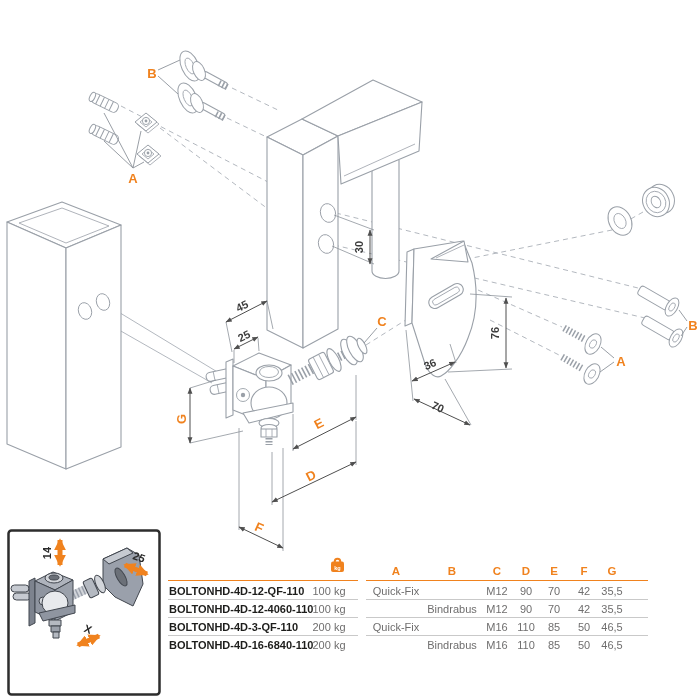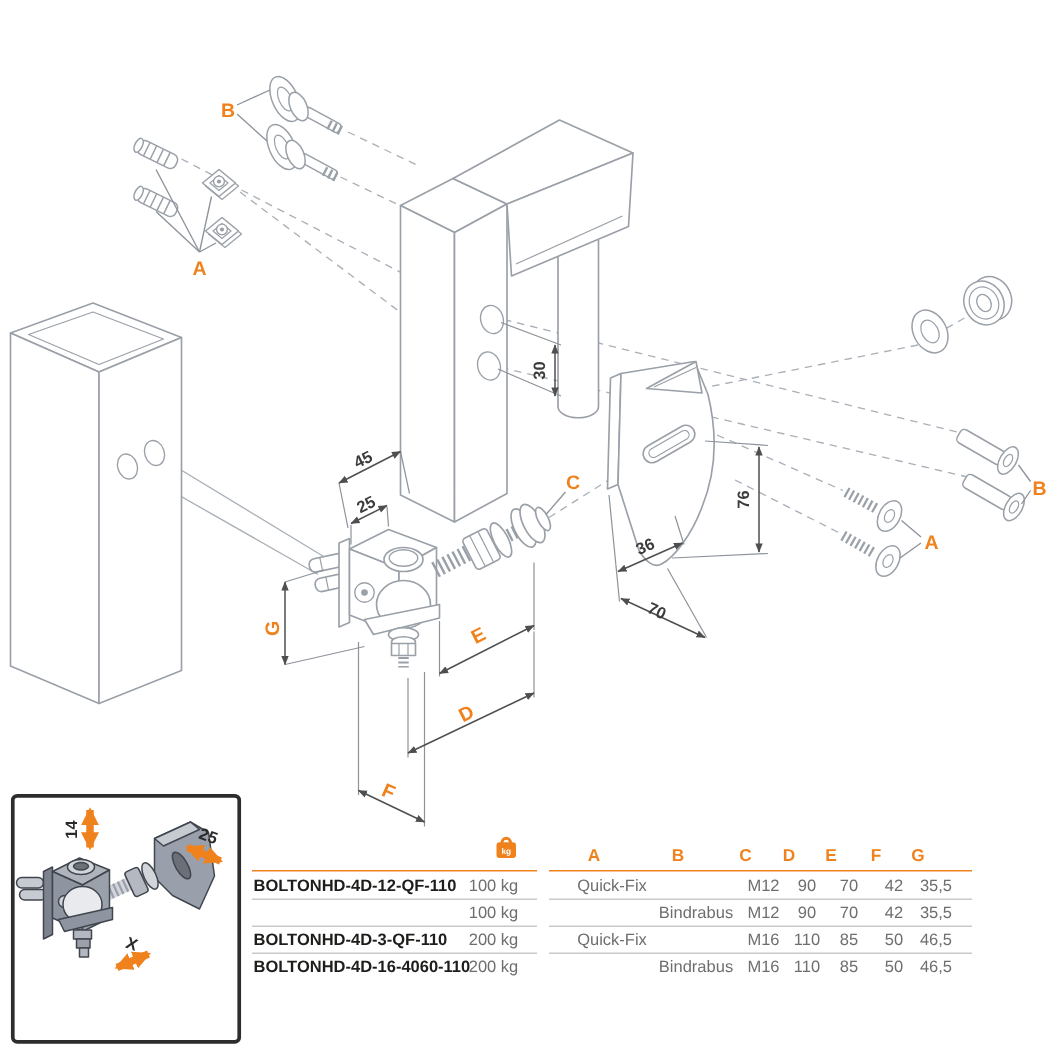--- a/index.html
+++ b/index.html
@@ -8,21 +8,21 @@
   svg text{font-family:"Liberation Sans",sans-serif;}
   .dimnum{font-size:11px;font-weight:700;fill:#3c3c3c;}
   .callout{font-size:13px;font-weight:700;fill:#F0821E;}
   .insetlab{font-size:11px;font-weight:700;fill:#2b2b2b;}
   #main-diagram{position:absolute;left:0;top:0;}
   #inset{position:absolute;left:7px;top:529px;}
   .table-layer{position:absolute;left:0;top:0;width:700px;height:700px;}
   .cell{position:absolute;font-size:11px;line-height:16px;height:16px;color:#6f6e6e;}
   .cell.prod{font-weight:700;color:#1d1d1b;text-align:left;}
   .cell.right{text-align:center;}
-  .cell.center{text-align:center;margin-left:12px;}
+  .cell.center{text-align:center;}
   .th{position:absolute;font-size:11.5px;font-weight:700;color:#F0821E;text-align:center;height:14px;line-height:14px;}
   .hline{position:absolute;height:0;border-top:1.6px solid #F0821E;}
   .sep{position:absolute;height:0;border-top:1px solid #c9c9c9;}
   #weight-icon{position:absolute;left:330px;top:555px;}
 </style>
 </head>
 <body>
 
 <svg id="main-diagram" width="700" height="556" viewBox="0 0 700 556">
   <defs>
@@ -350,20 +350,21 @@
   <span class="cell center" style="left:366px;top:583px;width:60px">Quick-Fix</span>
   <span class="cell center" style="left:420px;top:583px;width:64px"></span>
   <span class="cell center" style="left:477px;top:583px;width:40px">M12</span>
   <span class="cell center" style="left:507px;top:583px;width:38px">90</span>
   <span class="cell center" style="left:536px;top:583px;width:36px">70</span>
   <span class="cell center" style="left:565px;top:583px;width:38px">42</span>
   <span class="cell center" style="left:591px;top:583px;width:42px">35,5</span>
   <div class="sep" style="left:168px;top:599px;width:190px"></div>
   <div class="sep" style="left:366px;top:599px;width:282px"></div>
 
+  <span class="cell prod" style="left:169px;top:601px;width:165px">BOLTONHD-4D-12-4060-110</span>
   <span class="cell right" style="left:300px;top:601px;width:58px">100 kg</span>
   <span class="cell center" style="left:366px;top:601px;width:60px"></span>
   <span class="cell center" style="left:420px;top:601px;width:64px">Bindrabus</span>
   <span class="cell center" style="left:477px;top:601px;width:40px">M12</span>
   <span class="cell center" style="left:507px;top:601px;width:38px">90</span>
   <span class="cell center" style="left:536px;top:601px;width:36px">70</span>
   <span class="cell center" style="left:565px;top:601px;width:38px">42</span>
   <span class="cell center" style="left:591px;top:601px;width:42px">35,5</span>
   <div class="sep" style="left:168px;top:617px;width:190px"></div>
   <div class="sep" style="left:366px;top:617px;width:282px"></div>
@@ -373,21 +374,21 @@
   <span class="cell center" style="left:366px;top:619px;width:60px">Quick-Fix</span>
   <span class="cell center" style="left:420px;top:619px;width:64px"></span>
   <span class="cell center" style="left:477px;top:619px;width:40px">M16</span>
   <span class="cell center" style="left:507px;top:619px;width:38px">110</span>
   <span class="cell center" style="left:536px;top:619px;width:36px">85</span>
   <span class="cell center" style="left:565px;top:619px;width:38px">50</span>
   <span class="cell center" style="left:591px;top:619px;width:42px">46,5</span>
   <div class="sep" style="left:168px;top:635px;width:190px"></div>
   <div class="sep" style="left:366px;top:635px;width:282px"></div>
 
-  <span class="cell prod" style="left:169px;top:637px;width:165px">BOLTONHD-4D-16-4060-110</span>
+  <span class="cell prod" style="left:169px;top:637px;width:165px">BOLTONHD-4D-16-6840-110</span>
   <span class="cell right" style="left:300px;top:637px;width:58px">200 kg</span>
   <span class="cell center" style="left:366px;top:637px;width:60px"></span>
   <span class="cell center" style="left:420px;top:637px;width:64px">Bindrabus</span>
   <span class="cell center" style="left:477px;top:637px;width:40px">M16</span>
   <span class="cell center" style="left:507px;top:637px;width:38px">110</span>
   <span class="cell center" style="left:536px;top:637px;width:36px">85</span>
   <span class="cell center" style="left:565px;top:637px;width:38px">50</span>
   <span class="cell center" style="left:591px;top:637px;width:42px">46,5</span>
 </div>
 

